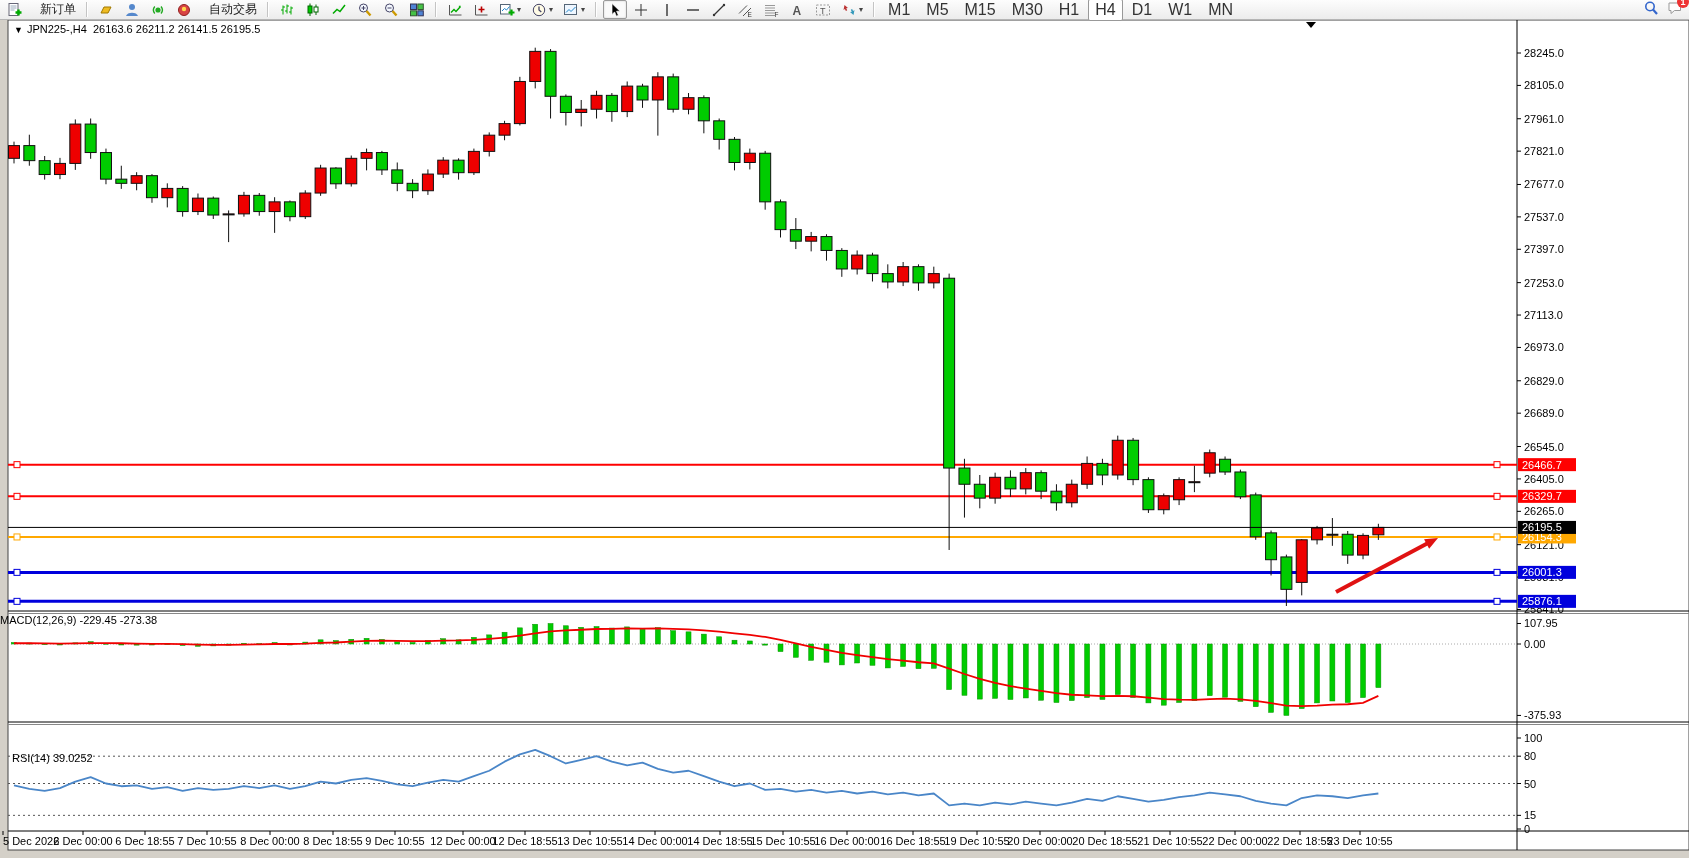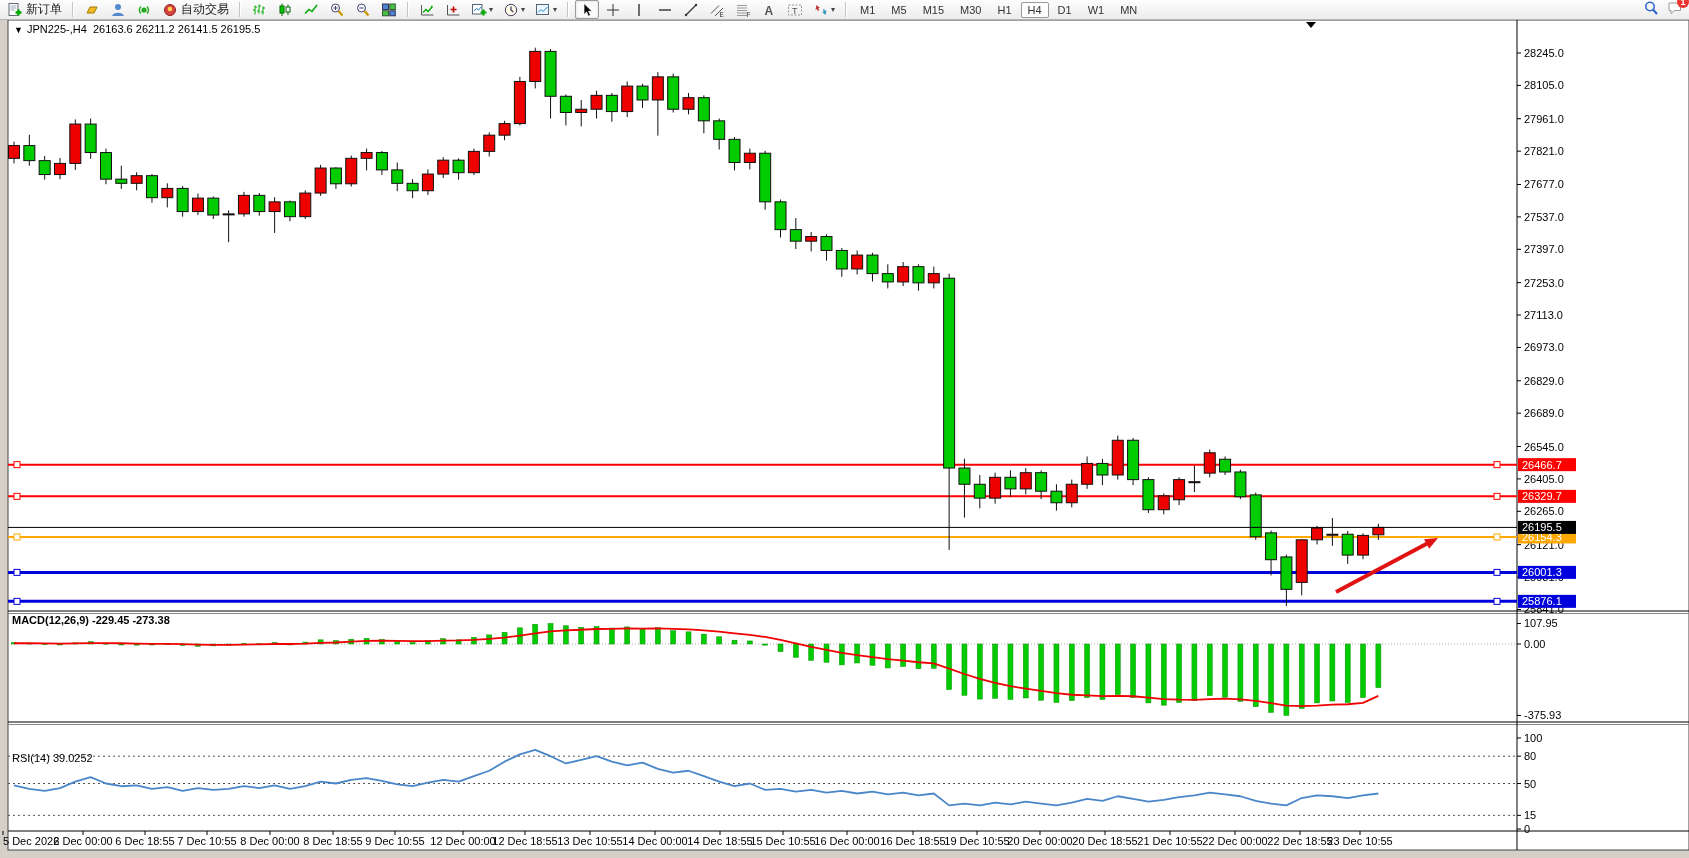--- a/index.html
+++ b/index.html
@@ -5,32 +5,32 @@
   html,body{margin:0;padding:0;width:1689px;height:858px;overflow:hidden;
     font-family:"Liberation Sans",sans-serif;background:#d4d0c8;}
   #toolbar{position:absolute;left:0;top:0;width:1689px;height:19px;z-index:5;
     background:linear-gradient(#fdfdfd,#ececec);border-bottom:1px solid #b5b5b5;
     display:flex;align-items:center;font-size:12px;color:#222;}
   .tb-group{display:flex;align-items:center;height:19px;padding:0 2px;}
   .tb-sep{width:1px;height:15px;background:#c4c4c4;margin:0 3px;border-right:1px solid #fff;}
   .tb-btn{display:flex;align-items:center;height:17px;padding:0 3px;margin:0 1px;border:1px solid transparent;border-radius:2px;cursor:default;}
   .tb-btn.active{background:#fafafa;border:1px solid #9a9a9a;box-shadow:inset 0 0 2px #ccc;}
   .tb-btn svg{display:block;}
-  .tb-label{margin-left:3px;white-space:nowrap;}
+  .tb-label{margin-left:17px;white-space:nowrap;}
   .tb-caret{font-size:8px;margin-left:2px;color:#444;}
-  .tf-btn{padding:1px 6px;margin:0 1px;border:1px solid transparent;font-size:11px;color:#333;border-radius:2px;}
+  .tf-btn{padding:1px 6px;margin:0 1px;border:1px solid transparent;font-size:16px;color:#333;border-radius:2px;}
   .tf-btn.active{background:#fff;border:1px solid #999;}
   .tb-right{margin-left:auto;display:flex;align-items:center;padding-right:6px;}
   .badge{position:absolute;top:-4px;right:-6px;background:#e33;color:#fff;border-radius:50%;
     width:12px;height:12px;font-size:9px;line-height:12px;text-align:center;font-weight:bold;}
   .chat-wrap{position:relative;margin-left:8px;}
   #chartsvg{position:absolute;left:0;top:0;z-index:1;}
   .ov{position:absolute;z-index:3;font-size:11px;color:#000;white-space:nowrap;}
   #symline{left:14px;top:23px;}
-  #macdlab{left:12px;top:614px;font-weight:bold;}
+  #macdlab{left:0;top:614px;}
   #rsilab{left:12px;top:752px;}
   .caret-sm{font-size:9px;margin-right:4px;}
 </style>
 </head>
 <body>
 
 <div id="toolbar">
     <div class="tb-group">
       <div class="tb-btn">
         <svg width="16" height="16" viewBox="0 0 16 16">

